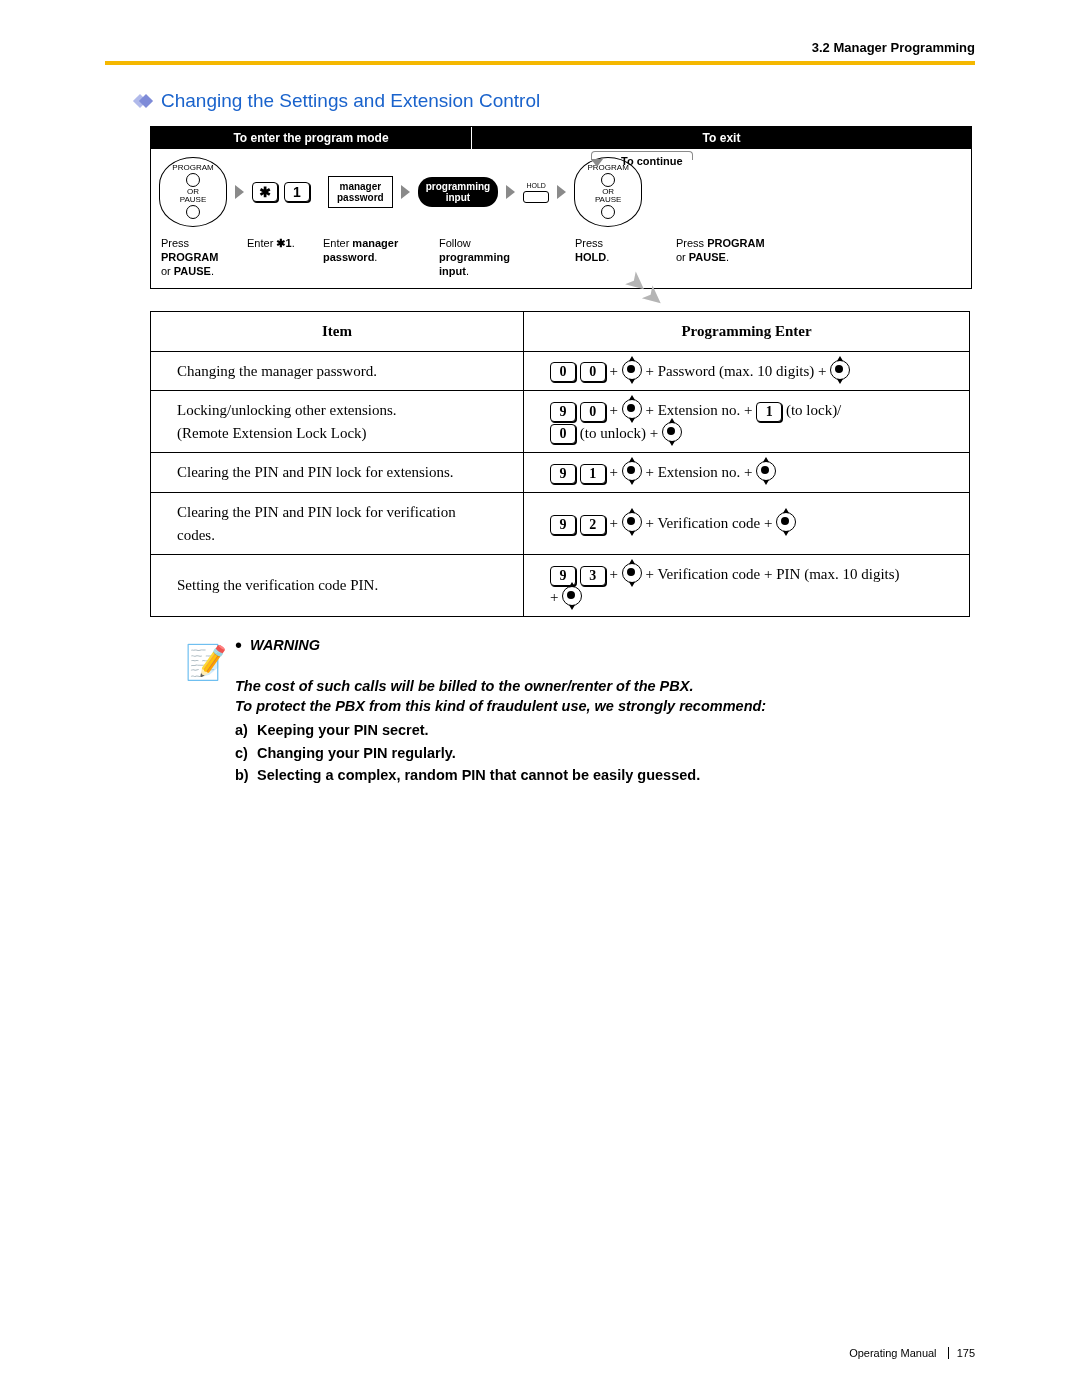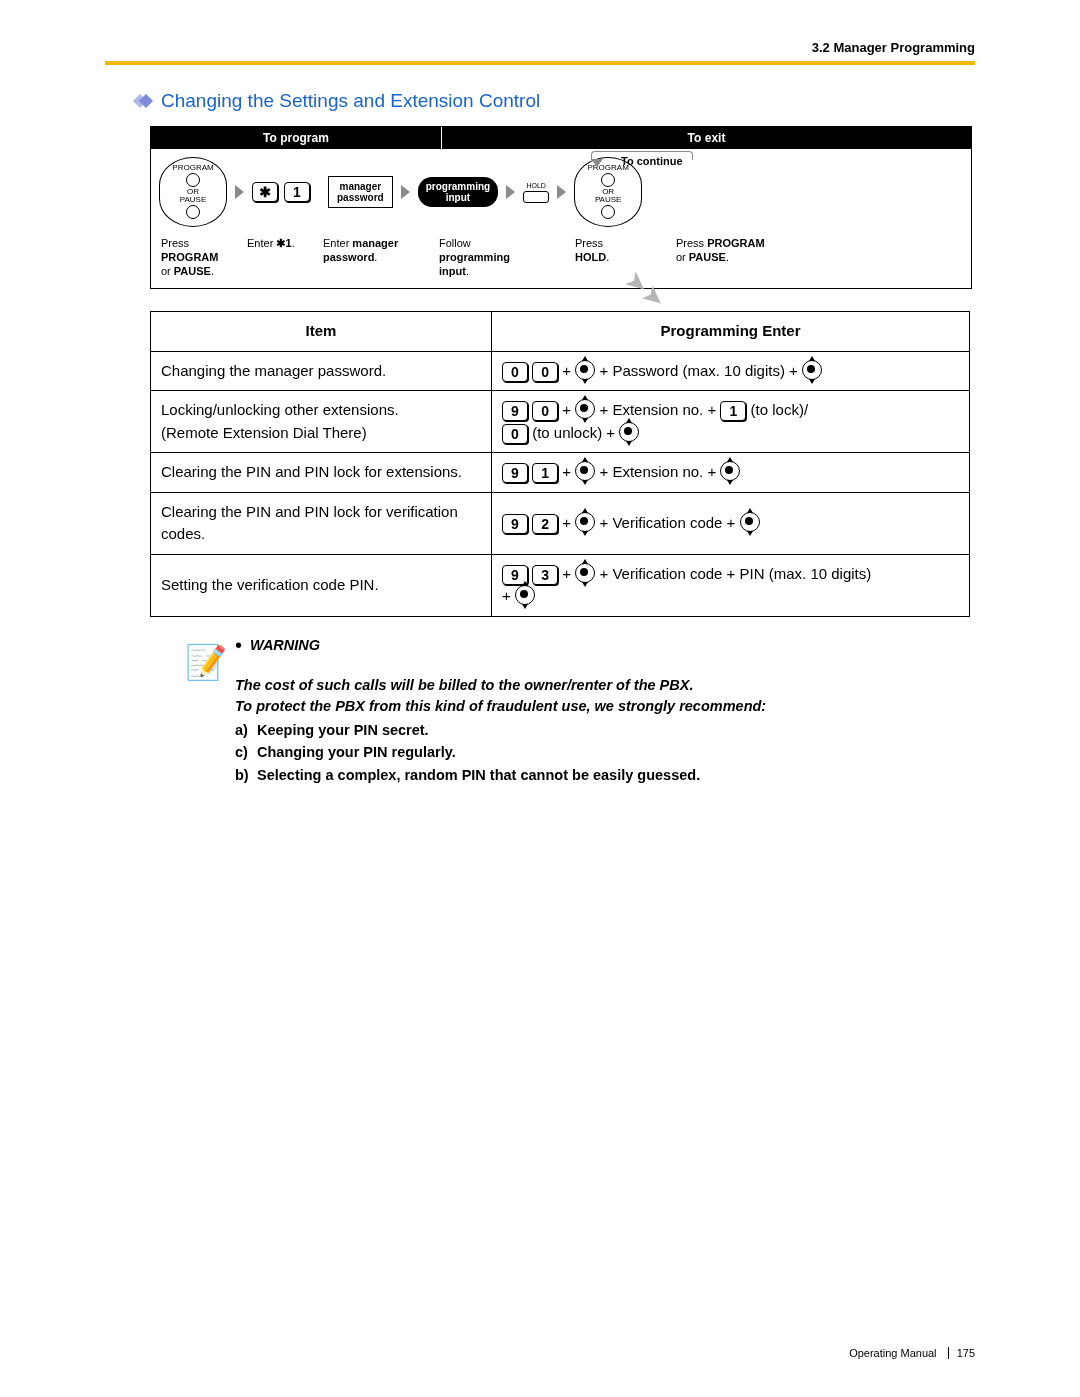--- a/index.html
+++ b/index.html
@@ -176,24 +176,25 @@
 
   
   table.prog{
     border-collapse:collapse;
     width:820px;
     margin-left:45px;
     font-size:15px;
   }
   table.prog th, table.prog td{
     border:1.5px solid #000;
-    padding:8px 10px;
+    padding:8px 26px;
     vertical-align:middle;
     text-align:left;
     line-height:1.5;
+    font-family:Liberation Serif, serif;
   }
   table.prog th{
     text-align:center;font-weight:bold;
   }
   .jog{
     display:inline-block;
     width:18px;height:18px;
     border:1.5px solid #000;border-radius:50%;
     position:relative;vertical-align:-4px;
   }
@@ -239,21 +240,21 @@
   <div class="running-head">3.2 Manager Programming</div>
   <div class="hr-yellow"></div>
 
 
   <div class="subsection-title">
     <span class="diamond-pair"></span><span>Changing the Settings and Extension Control</span>
   </div>
 
   <div class="flow-box">
     <div class="flow-headers">
-      <div class="fh2">To program</div>
+      <div class="fh1">To enter the program mode</div>
       <div class="fh3">To exit</div>
     </div>
 
     <div class="continue-line"></div>
     <div class="continue-arrow-down"></div>
     <div class="continue-label">To continue</div>
 
     <div class="flow-body">
       <div class="phone-shape">
         <div>PROGRAM</div>
@@ -310,21 +311,21 @@
       <td>Changing the manager password.</td>
       <td>
         <span class="key">0</span>
         <span class="key">0</span>
         <span> + </span><span class="jog both"><span class="d2"></span></span>
         <span> + Password (max. 10 digits) + </span><span class="jog both"><span class="d2"></span></span>
       </td>
     </tr>
     <tr>
       <td>
-        <span>Locking/unlocking other extensions.</span><br><span>(Remote Extension Dial There)</span>
+        <span>Locking/unlocking other extensions.</span><br><span>(Remote Extension Lock Lock)</span>
       </td>
       <td>
         <span class="key">9</span>
         <span class="key">0</span>
         <span> + </span><span class="jog both"><span class="d2"></span></span>
         <span> + Extension no. + </span>
         <span class="key">1</span>
         <span> (to lock)/</span><br>
         <span class="key">0</span>
         <span> (to unlock) + </span><span class="jog both"><span class="d2"></span></span>

